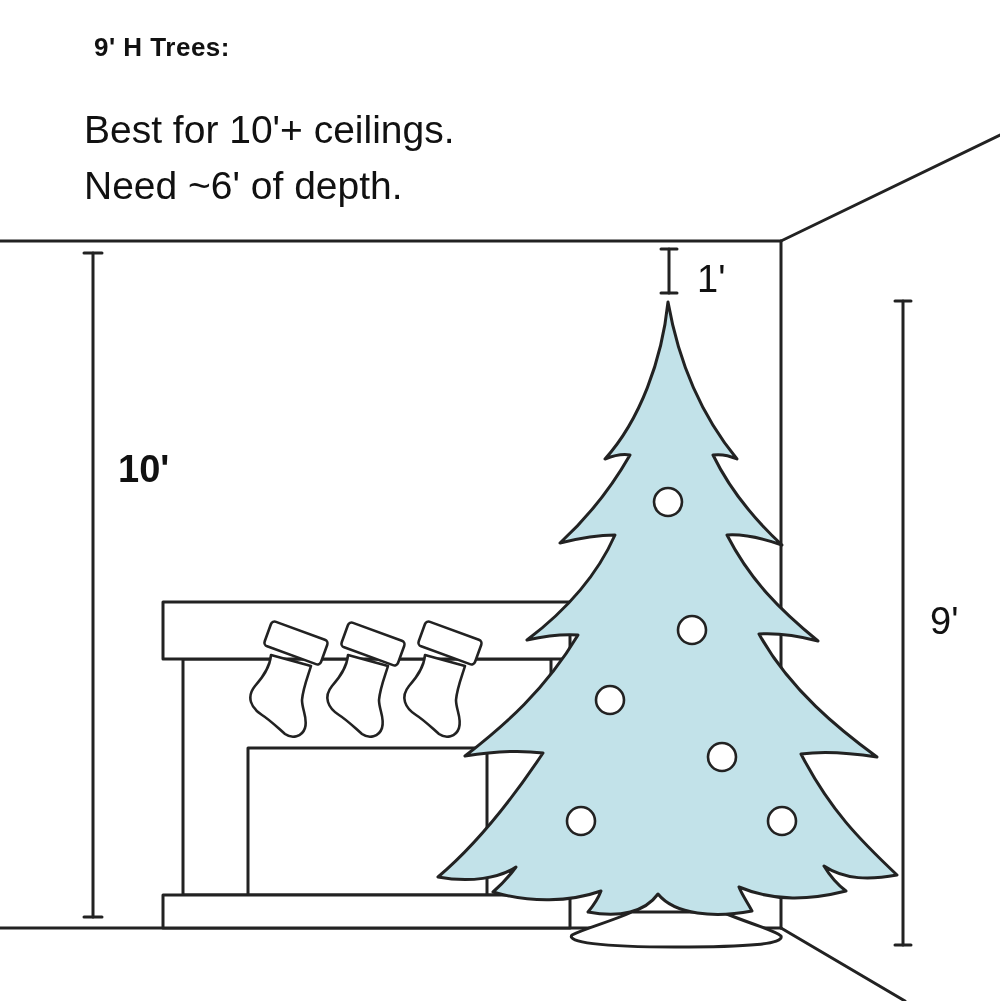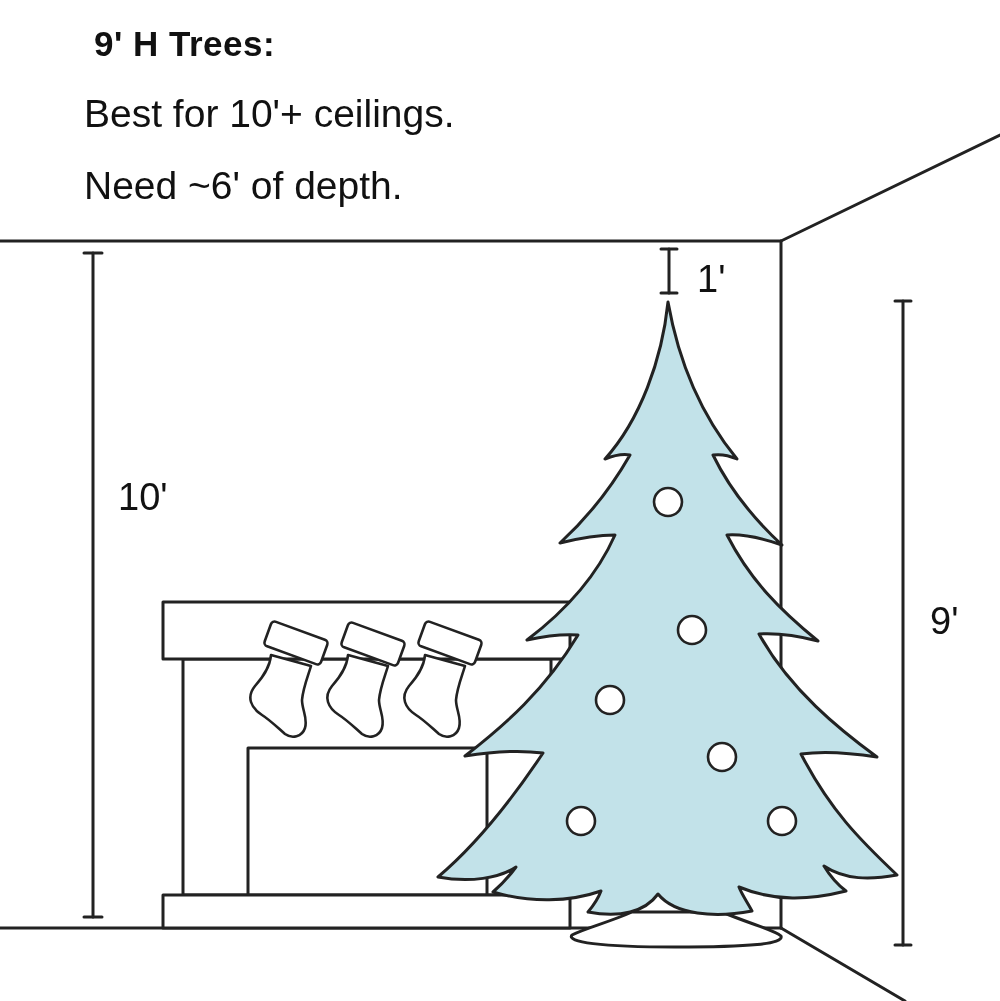--- a/index.html
+++ b/index.html
@@ -1,20 +1,20 @@
 <!DOCTYPE html>
 <html><head>
 <meta charset="utf-8">
 <style>
   html, body { margin: 0; padding: 0; background: #ffffff; }
   body { width: 1000px; height: 1001px; position: relative; overflow: hidden;
          font-family: "Liberation Sans", sans-serif; color: #111111; }
-  .title { position: absolute; left: 94px; top: 24px; font-size: 35px; font-weight: bold; letter-spacing: 0.5px; white-space: nowrap; }
+  .title { position: absolute; left: 94px; top: 32px; font-size: 26px; font-weight: bold; letter-spacing: 0.5px; white-space: nowrap; }
   .desc { position: absolute; left: 84px; font-size: 39px; white-space: nowrap; }
-  .desc.l1 { top: 92px; }
+  .desc.l1 { top: 108px; }
   .desc.l2 { top: 164px; text-align: right; }
   .dim-label { position: absolute; font-size: 38px; white-space: nowrap; }
   svg { position: absolute; left: 0; top: 0; }
 </style>
 </head>
 <body>
 
 <svg width="1000" height="1001" viewBox="0 0 1000 1001">
   <g stroke="#222222" stroke-width="3" fill="none" stroke-linejoin="round" stroke-linecap="round">
 
@@ -104,15 +104,15 @@
       <circle cx="581" cy="821" r="14"></circle>
       <circle cx="782" cy="821" r="14"></circle>
     </g>
   </g>
 </svg>
 
 <div class="title">9' H Trees:</div>
 <div class="desc l1">Best for 10'+ ceilings.</div>
 <div class="desc l2">Need ~6' of depth.</div>
 
-<div class="dim-label" style="left:118px; top:476px;">10'</div>
+<div class="dim-label" style="left:118px; top:448px;font-weight:bold;">10'</div>
 <div class="dim-label" style="left:697px; top:258px;">1'</div>
 <div class="dim-label" style="left:930px; top:600px;">9'</div>
 
 </body></html>

